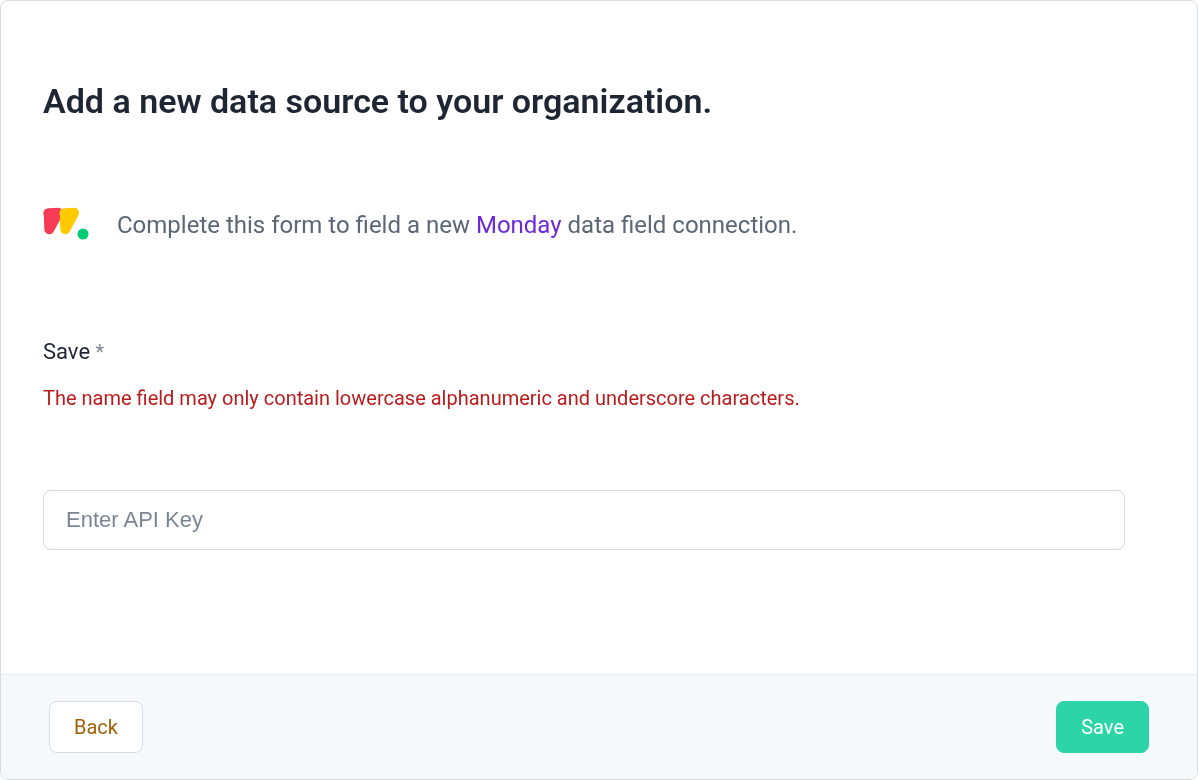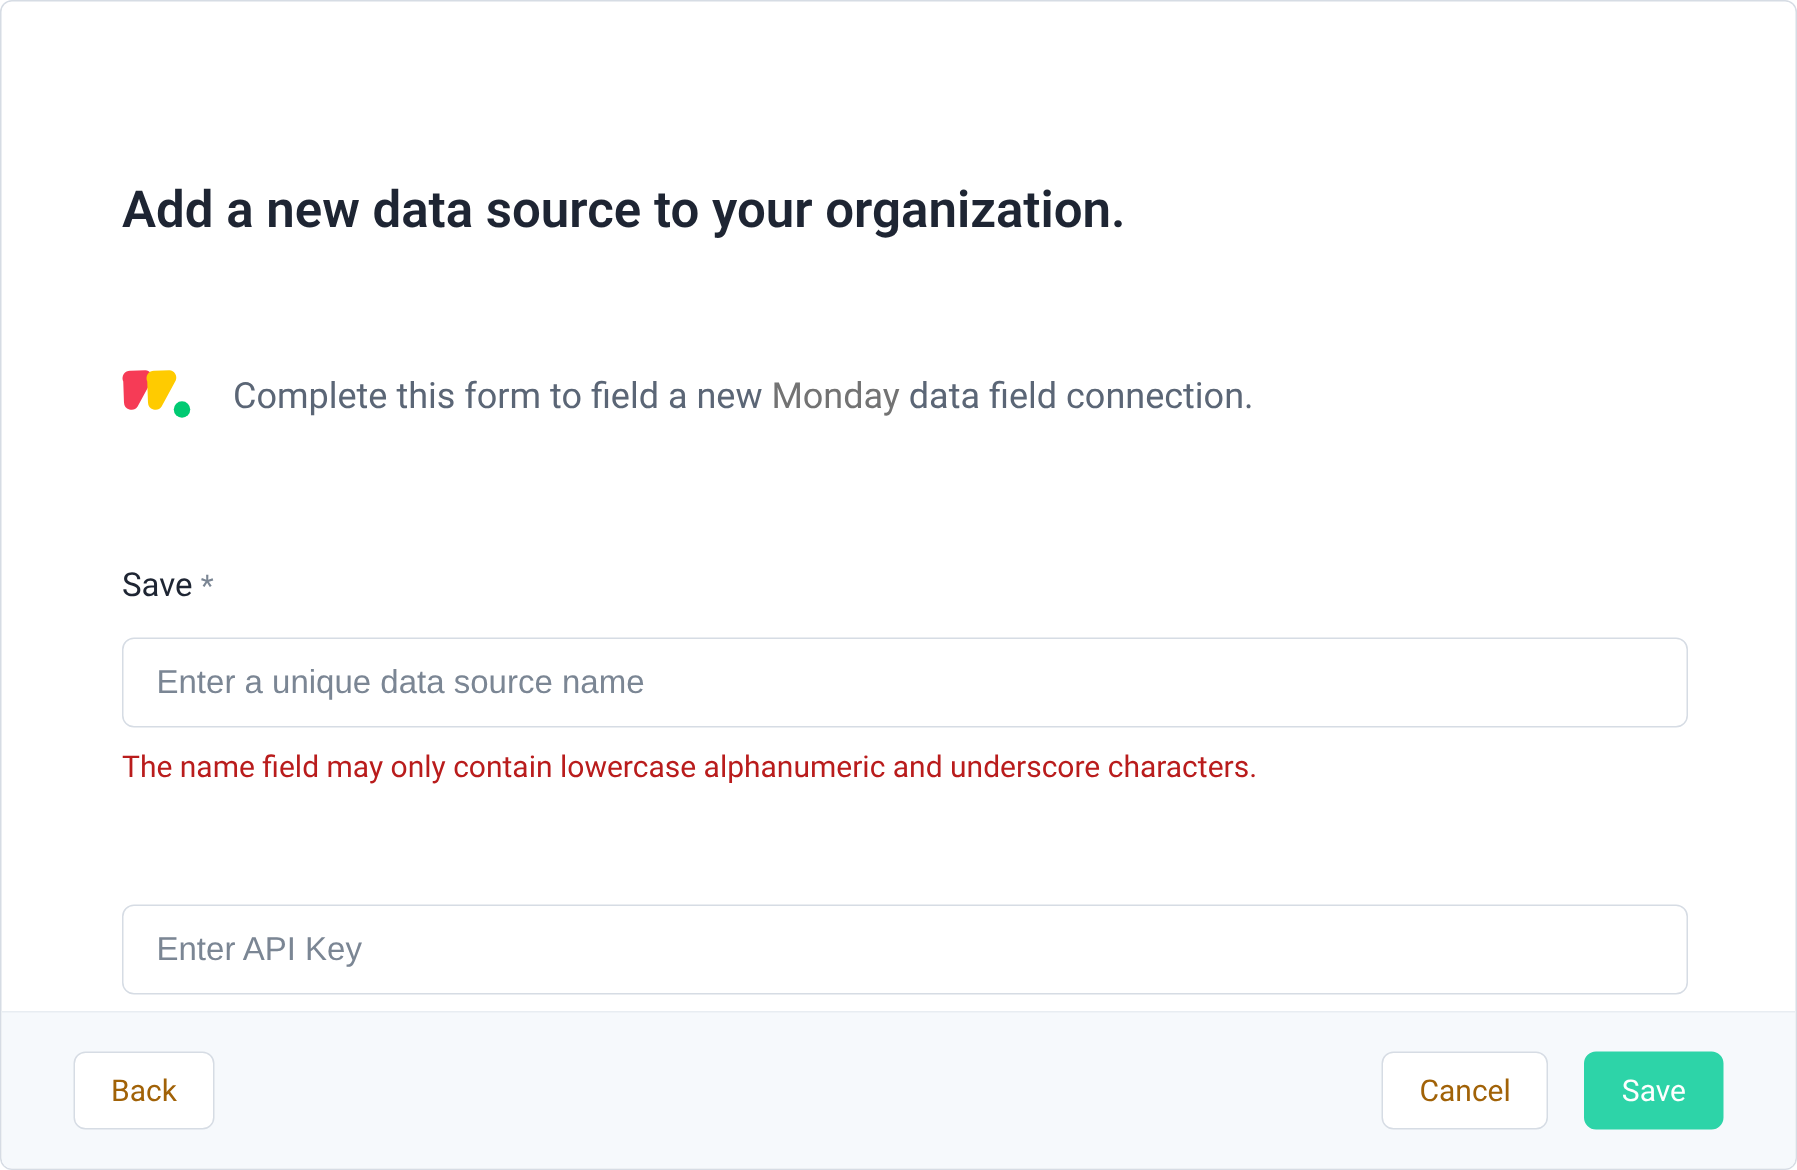--- a/index.html
+++ b/index.html
@@ -16,23 +16,22 @@
       height: 780px;
       display: flex;
       flex-direction: column;
       border: 1px solid #d6dce4;
       border-radius: 8px;
       overflow: hidden;
     }
 
     .content {
       flex: 1;
-      padding: 80px 72px 40px 80px;
+      padding: 80px 72px 40px 42px;
       overflow-y: auto;
-      margin-top: 39px;
     }
 
     .page-title {
       font-size: 34px;
       font-weight: 600;
       color: #1e2533;
       margin-bottom: 85px;
     }
 
     .intro-row {
@@ -47,21 +46,21 @@
       height: 38px;
       flex-shrink: 0;
     }
 
     .intro-text {
       font-size: 24px;
       color: #5b6676;
     }
 
     .intro-text a {
-      color: #737373;
+      color: #6d28d9;
       text-decoration: none;
     }
 
     .form-group {
       margin-bottom: 80px;
     }
 
     .form-label {
       display: block;
       font-size: 22px;
@@ -142,30 +141,28 @@
     <div class="intro-text">
       <span>Complete this form to field a new </span><a href="#">Monday</a><span> data field connection.</span>
     </div>
   </div>
 
   <div class="form-group">
     <label class="form-label">
       <span>Save</span>
       <span class="required-indicator">*</span>
     </label>
-    <input type="text" class="form-input" placeholder="Enter a unique data source name" style="">
     <div class="form-help">The name field may only contain lowercase alphanumeric and underscore characters.</div>
   </div>
 
   <div class="form-group">
     <input type="text" class="form-input" placeholder="Enter API Key" style="">
   </div>
 </div>
 
 <div class="footer">
   <div>
     <button class="btn">Back</button>
   </div>
   <div class="footer-right">
-    <button class="btn">Cancel</button>
     <button class="btn btn-primary">Save</button>
   </div>
 </div>
 
 </body></html>

